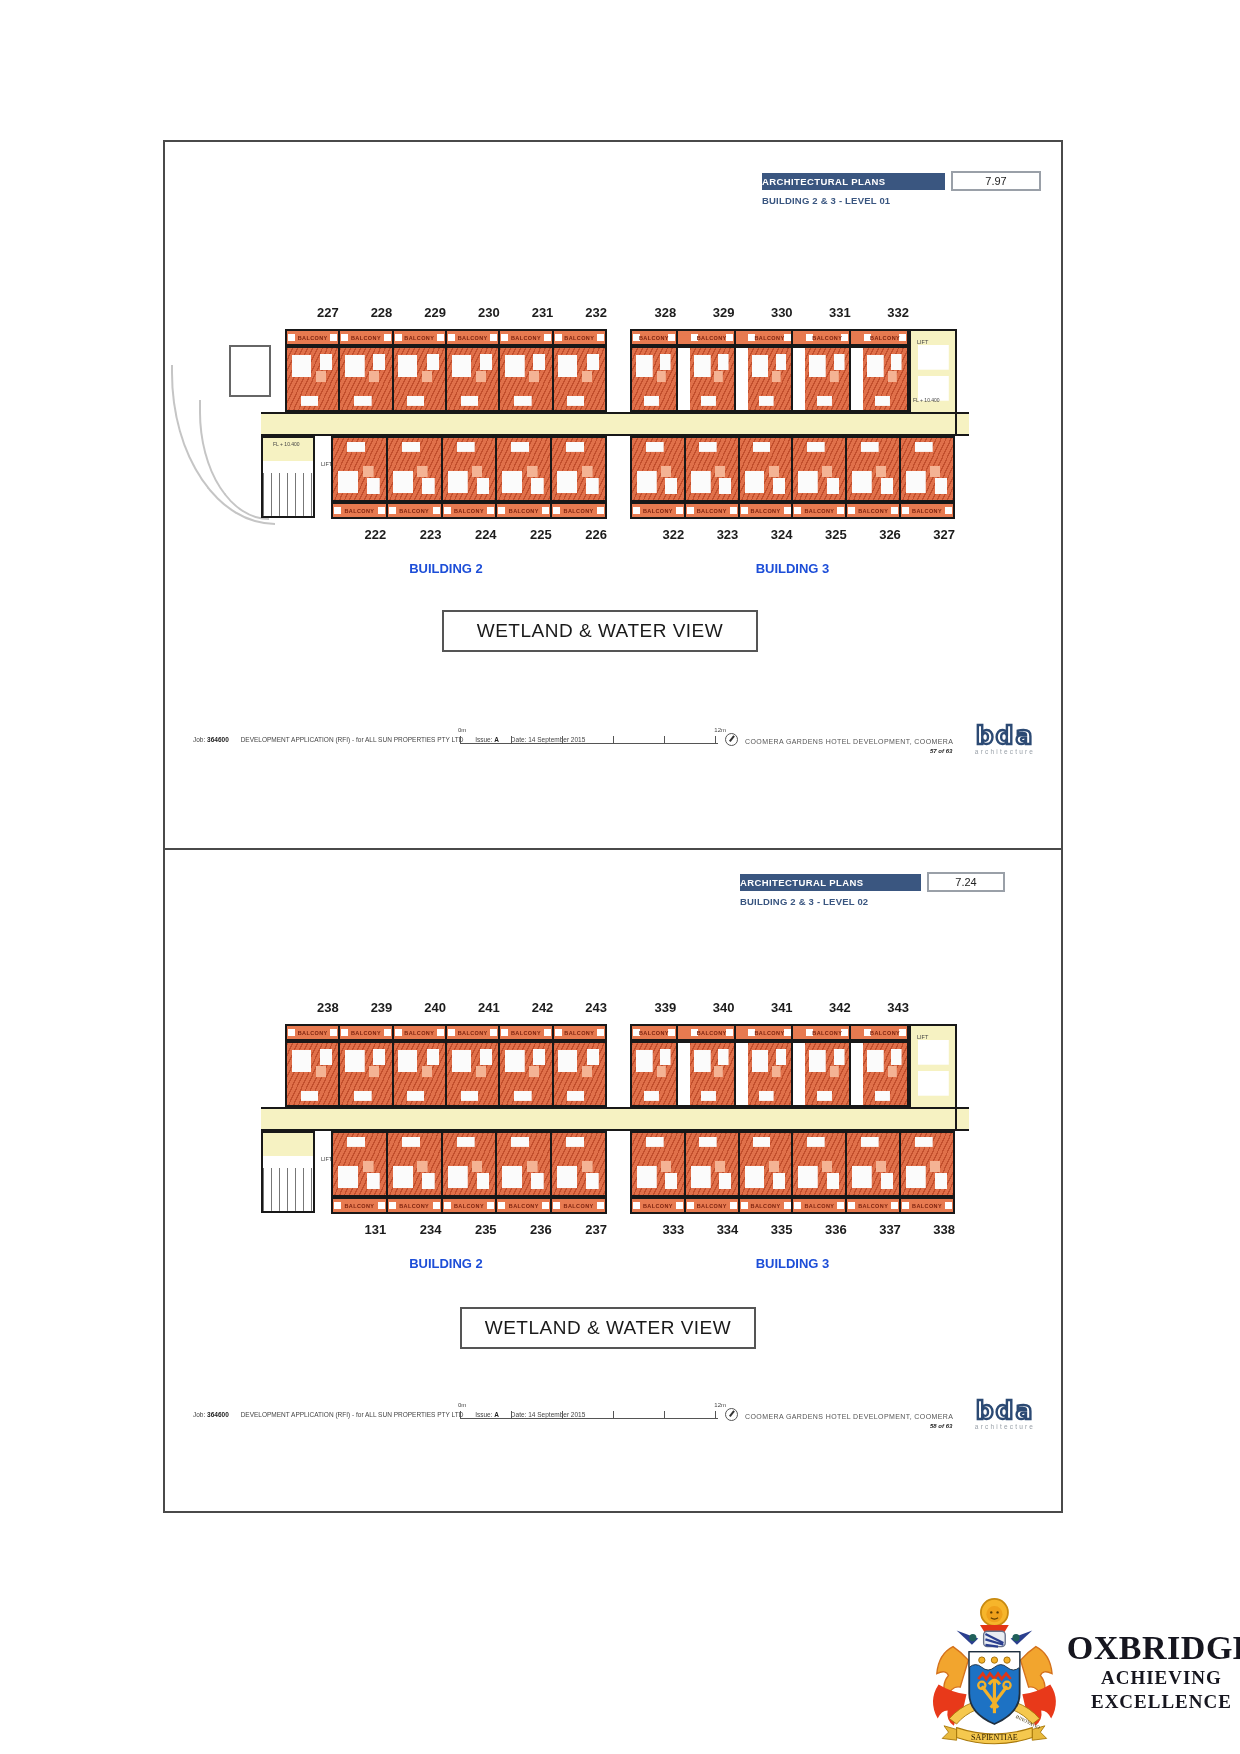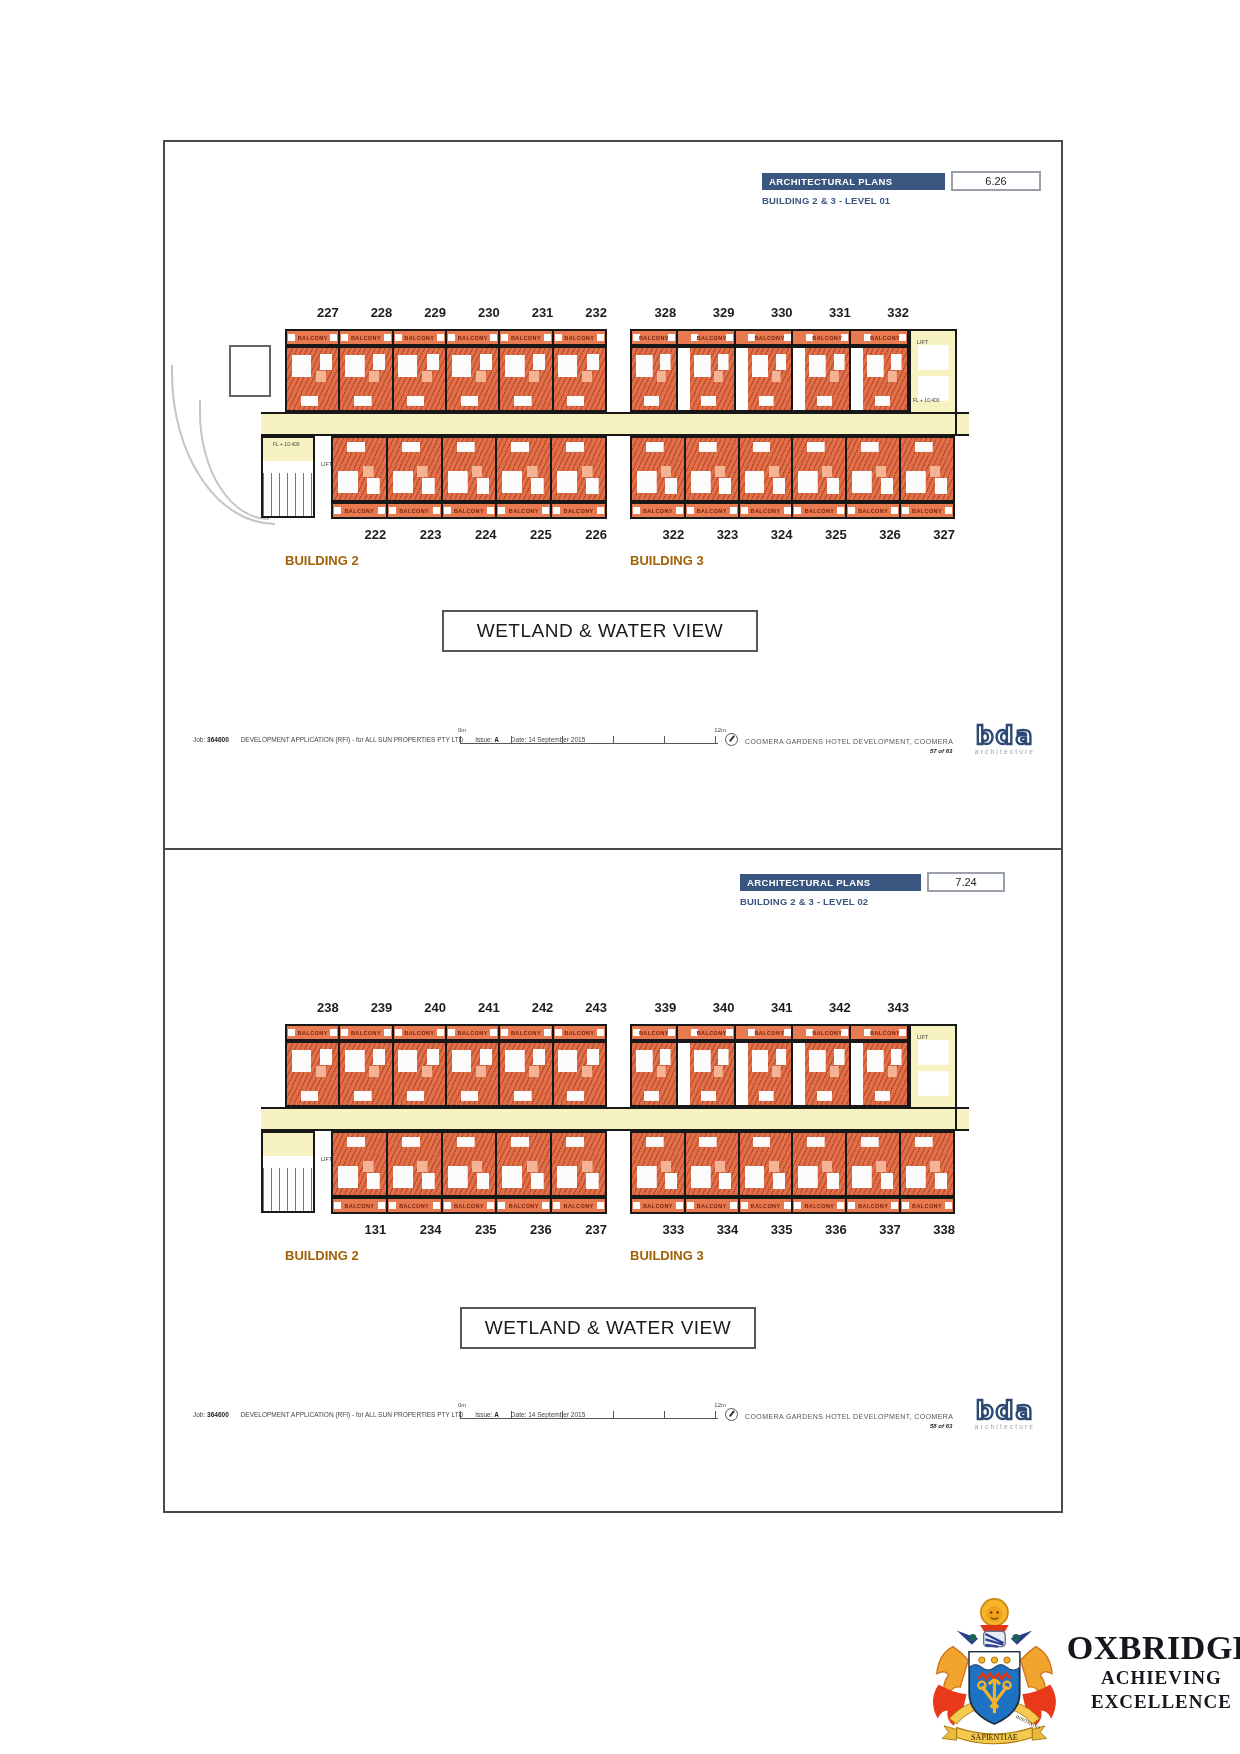--- a/index.html
+++ b/index.html
@@ -6,21 +6,21 @@
   body { background:#e9e9e9; font-family:"Liberation Sans", sans-serif; }
   .page { position:relative; width:1240px; height:1754px; background:#fff; overflow:hidden; margin:0 auto; }
 
   
   .panel { position:absolute; left:163px; width:900px; background:#fff; border:2px solid #4a4a4a; }
   .panel--l1 { top:140px; height:710px; --pt:163px; }
   .panel--l2 { top:848px; height:665px; --pt:150px; }
 
   
   .hdr-bar { position:absolute; height:17px; background:#3a5680; color:#fff;
-             font-size:9.5px; font-weight:bold; letter-spacing:.4px; line-height:17px; padding-left:7px; }
+             font-size:9.5px; font-weight:bold; letter-spacing:.4px; line-height:17px; }
   .hdr-fig { position:absolute; height:20px; border:2px solid #9aa0a8; background:#fff;
              font-size:11px; color:#222; text-align:center; line-height:16px; }
   .hdr-sub { position:absolute; font-size:9.5px; font-weight:bold; color:#3a5680; letter-spacing:.2px; }
   .panel--l1 .hdr-bar { left:597px; top:31px;  width:183px; }
   .panel--l1 .hdr-fig { left:786px; top:29px;  width:90px; }
   .panel--l1 .hdr-sub { left:597px; top:53px; }
   .panel--l2 .hdr-bar { left:575px; top:24px;  width:181px; }
   .panel--l2 .hdr-fig { left:762px; top:22px;  width:78px; }
   .panel--l2 .hdr-sub { left:575px; top:46px; }
 
@@ -49,21 +49,21 @@
          linear-gradient(#f4b394,#f4b394),
          linear-gradient(#fbfbfb,#fbfbfb),
          repeating-linear-gradient(115deg, rgba(164,46,16,.5) 0 1.3px, rgba(0,0,0,0) 1.3px 4.5px);
        background-repeat:no-repeat,no-repeat,no-repeat,no-repeat,repeat; }
   .row-top .u { background-position:15% 18%,85% 12%,70% 45%,40% 92%,0 0;
                 background-size:38% 36%,24% 26%,20% 18%,34% 16%,auto; }
   .row-bot .u { background-position:15% 82%,85% 88%,70% 55%,40% 8%,0 0;
                 background-size:38% 36%,24% 26%,20% 18%,34% 16%,auto; }
   .u:last-child { border-right:none; }
   .corridor { height:24px; background:#f6f2c2; border-top:2px solid #181818; border-bottom:2px solid #181818; }
-  .bldg-label { margin-top:6px; font-size:13px; font-weight:bold; color:#a16207; }
+  .bldg-label { margin-top:14px; text-align:center; font-size:13px; font-weight:bold; color:#1d4ed8; }
 
   .ext { position:absolute; height:24px; top:calc(var(--pt) + 107px); background:#f6f2c2;
          border-top:2px solid #181818; border-bottom:2px solid #181818; }
   .ext-left { left:96px; width:26px; } .connector { left:440px; width:27px; } .ext-right { left:788px; width:16px; }
   .core { position:absolute; border:2px solid #181818; }
   .core-left { left:96px; top:calc(var(--pt) + 131px); width:54px; height:82px; background-color:#fff;
         background-image:repeating-linear-gradient(90deg,#777 0 1.5px,transparent 1.5px 8px),linear-gradient(#f6f2c2,#f6f2c2);
         background-size:100% 55%,100% 30%; background-position:0 100%,0 0; background-repeat:no-repeat; }
   .core-right { left:744px; top:calc(var(--pt) + 24px); width:48px; height:107px; background-color:#f6f2c2;
         background-image:linear-gradient(#fff,#fff),linear-gradient(#fff,#fff);
@@ -122,21 +122,21 @@
   .brand-tag  { font-family:"Liberation Serif",serif; font-weight:bold; font-size:19px;
                 letter-spacing:1px; color:#16161f; line-height:1.3; }
 </style>
 </head>
 <body>
 
 <div class="page">
 
   <section class="panel panel--l1">
     <div class="hdr-bar">ARCHITECTURAL PLANS</div>
-    <div class="hdr-fig">6.26</div>
+    <div class="hdr-fig">7.97</div>
     <div class="hdr-sub">BUILDING 2 &amp; 3 - LEVEL 01</div>
 
     <div class="plan">
       <div class="arc arc1"></div>
       <div class="arc arc2"></div>
       <div class="ante"></div>
       <div class="ext ext-left"></div>
       <div class="ext connector"></div>
       <div class="ext ext-right"></div>
       <div class="core core-left"></div>

